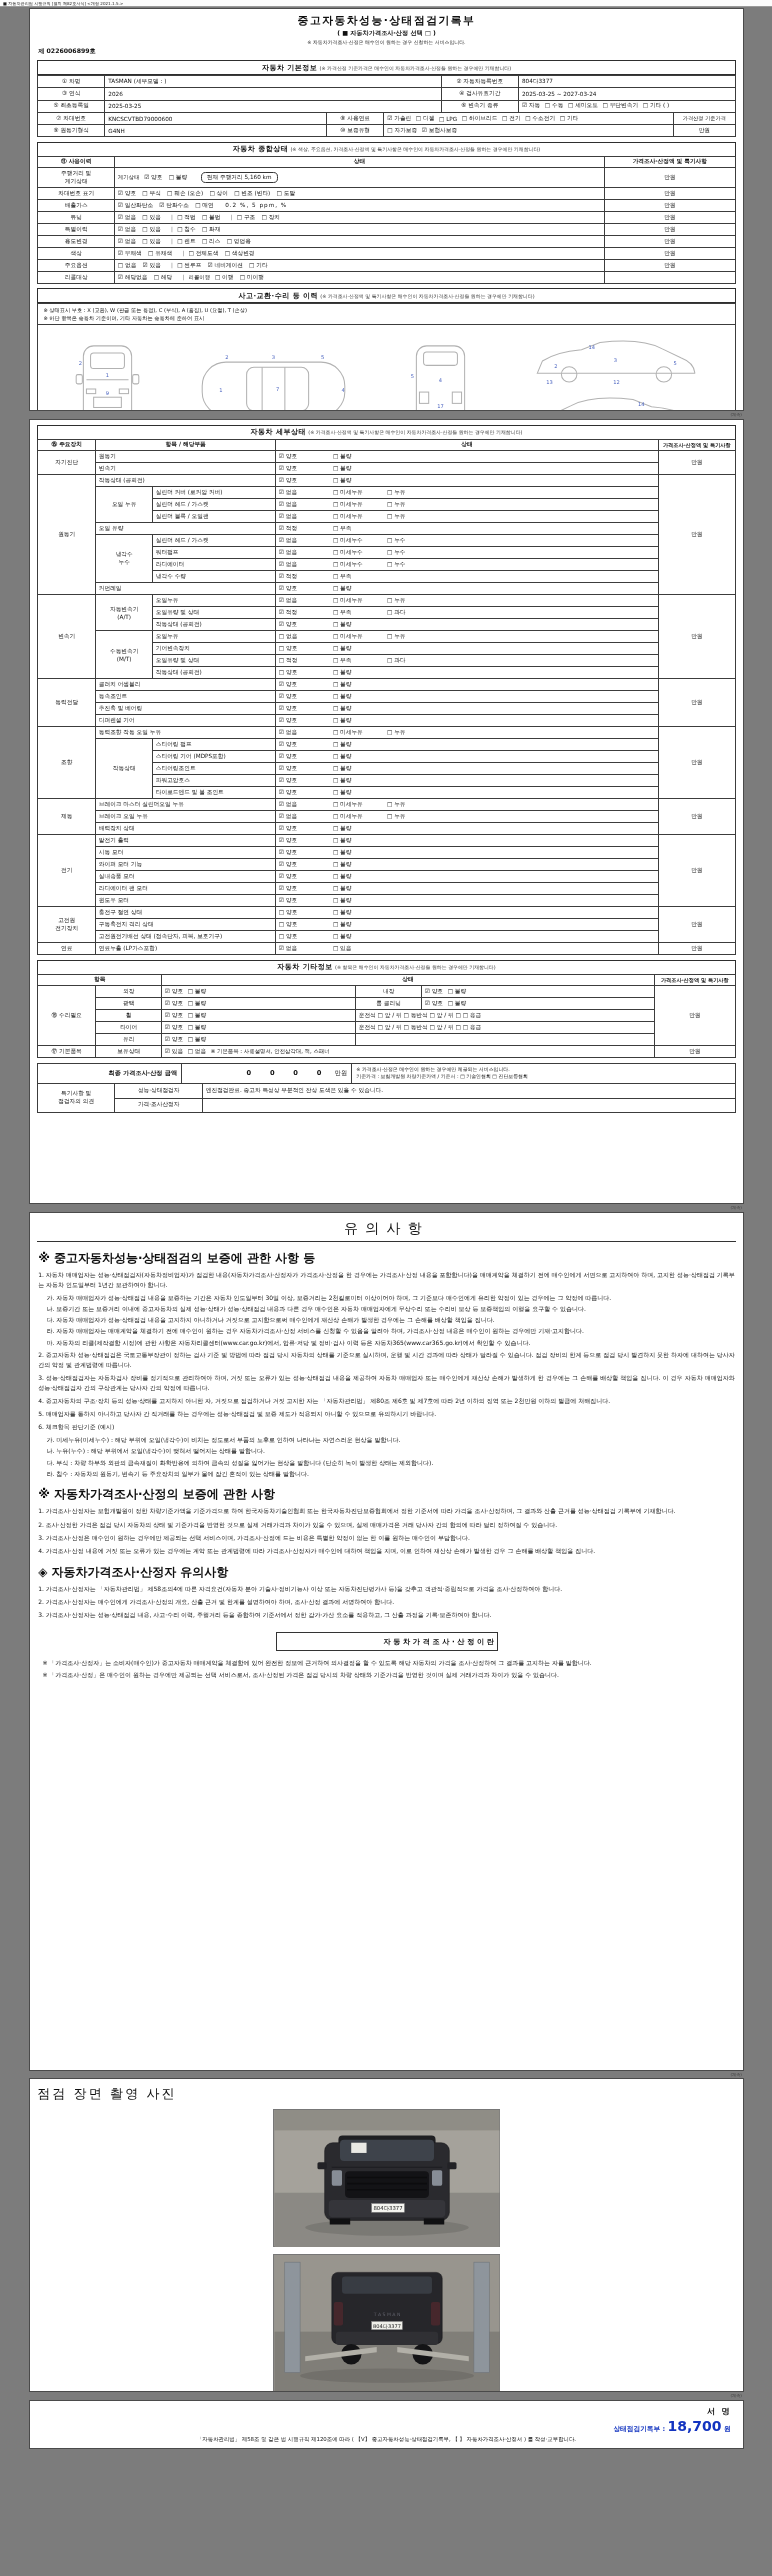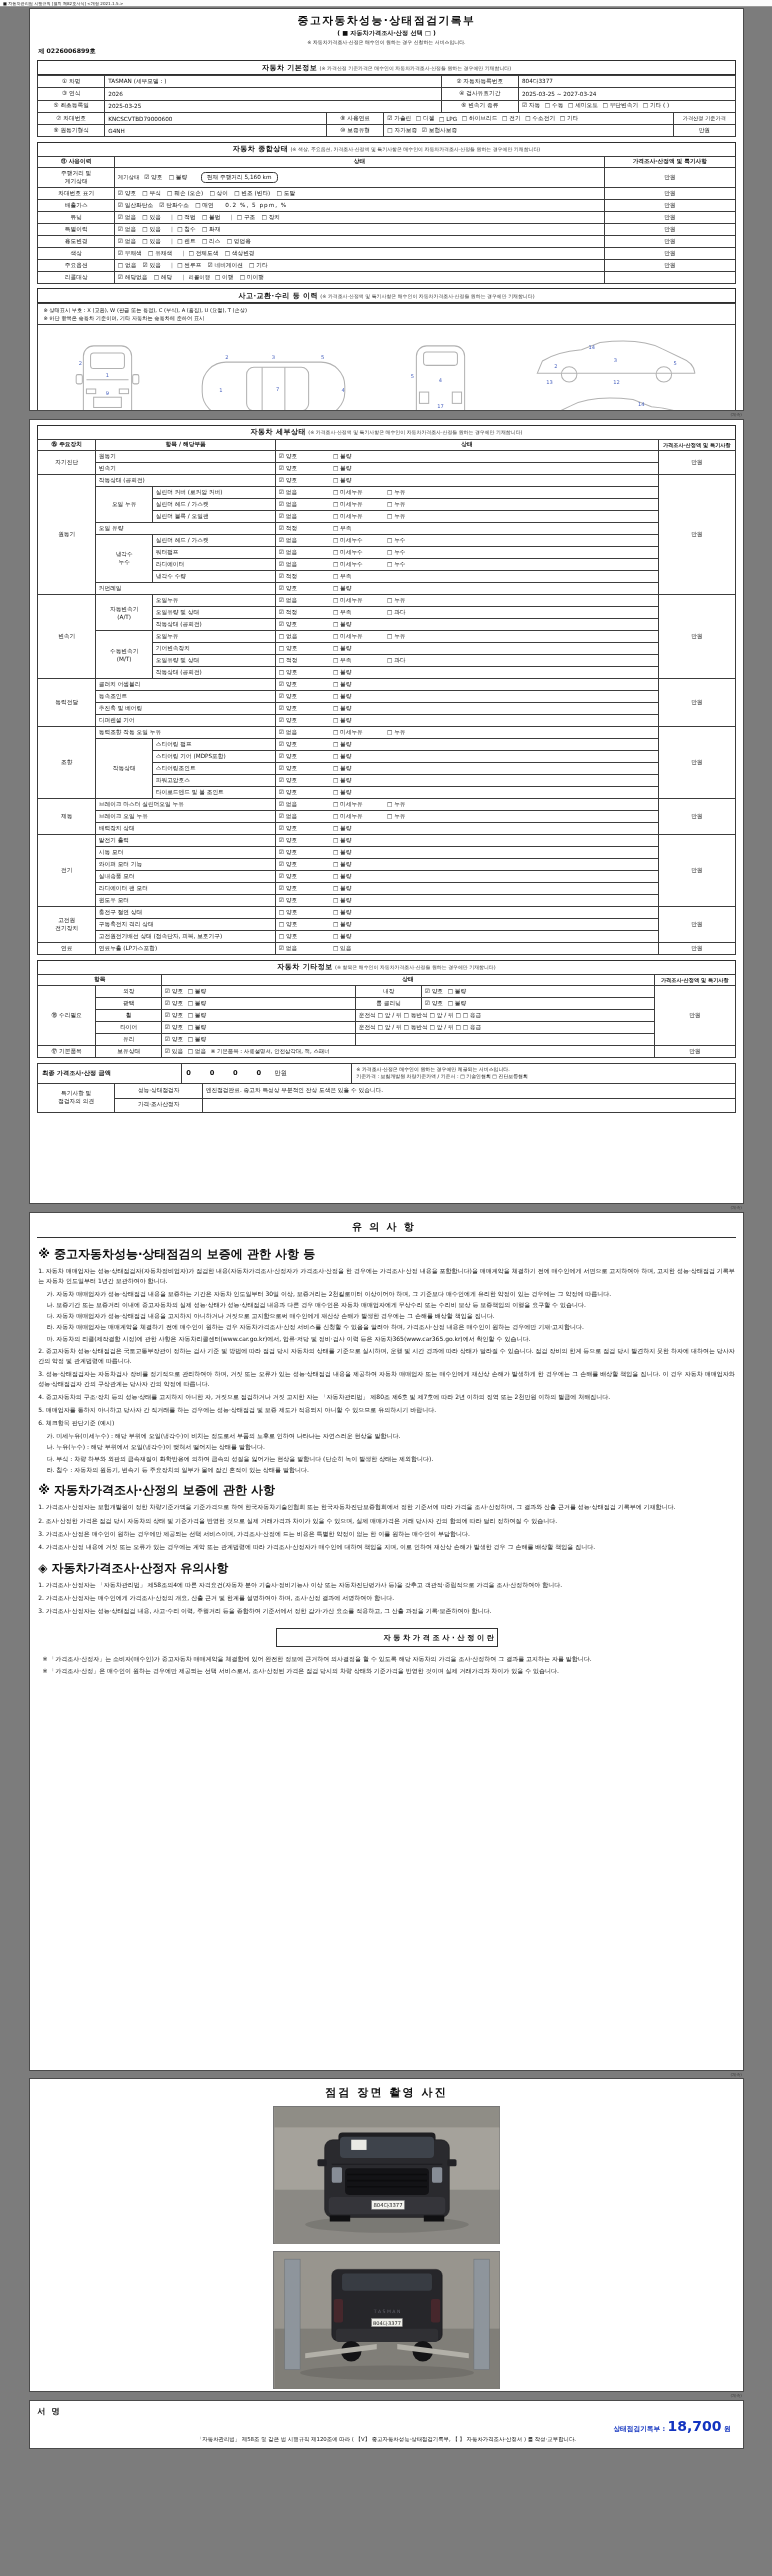--- a/index.html
+++ b/index.html
@@ -40,37 +40,37 @@
 .bcell.lbl{justify-content:center;text-align:center}
 .w110{width:57px}.w118{width:61px}.w130{width:67px}.w150{width:77px}.w420{width:216px}.w430{width:222px}.flex1{flex:1}
 .box-lr{border:0.5px solid #3c3c3c;margin-top:-0.5px;padding:2.1px 5.2px;font-size:5.2px}
 .acc-legend div{line-height:1.55}
 .diagram-wrap{display:flex;justify-content:space-around;align-items:center;height:130px}
 .car{fill:none;stroke:#b2b2b2;stroke-width:2}
 .dn{font-size:10px;fill:#4a63c0;text-anchor:middle}
 .sideviews{display:flex;flex-direction:column;gap:5.2px}
 .subnote{font-size:5.4px;color:#222;margin-right:3.1px}
 .final-row{display:flex;border:0.5px solid #3c3c3c;margin-top:5.2px;font-size:6.2px}
-.fcell{border-right:0.5px solid #3c3c3c;padding:2.1px 4.1px;display:flex;align-items:center;justify-content:flex-start}
+.fcell{border-right:0.5px solid #3c3c3c;padding:2.1px 4.1px;display:flex;align-items:center;justify-content:flex-end}
 .fcell.basis{border-right:none;flex-direction:column;align-items:flex-start;justify-content:center;font-size:4.9px;line-height:1.45}
 .fcell.bold{font-weight:bold}
 .w280{width:144px}.w330{width:170px}
 .digits{letter-spacing:8.2px;font-weight:bold;margin-right:5.2px;font-size:6.7px}
 .opin{font-size:6px;padding-left:4.1px}
 .opin-t td{height:14.4px}
-.n-title{font-size:10px;font-weight:bold;text-align:center;letter-spacing:7.2px;padding:3.1px 0;border-bottom:1px solid #333;margin-bottom:6.2px}
+.n-title{font-size:14px;font-weight:normal;text-align:center;letter-spacing:7.2px;padding:3.1px 0;border-bottom:1px solid #333;margin-bottom:6.2px}
 .nh{font-size:12px;font-weight:bold;margin:8.2px 1px 3.1px}
 .np{font-size:6px;line-height:1.66;margin:3.1px 1px;text-align:justify}
 .ns{font-size:6px;line-height:1.6;margin:1.5px 1px 1.5px 9.3px;text-align:justify}
 .nbox{border:0.8px solid #333;width:222px;margin:12.4px auto 6.2px;text-align:right;font-weight:bold;font-size:7.2px;padding:3.6px 0;letter-spacing:2.6px}
 .nbp{font-size:6px;line-height:1.62;margin:2.6px 5.2px;text-align:justify}
-.photo-title{font-size:11px;font-weight:bold;text-align:center;margin:2.1px 0 5.2px;letter-spacing:2.1px}
+.photo-title{font-size:13px;font-weight:normal;margin:2.1px 0 5.2px;letter-spacing:2.1px}
 .photo{width:227px;height:138px;margin:0 auto 7.2px;background:#98968f;border:0.5px solid #777}
 .photo svg{display:block}
-.sign-title{font-size:8.2px;font-weight:bold;text-align:left;letter-spacing:6.2px;margin-top:1px}
+.sign-title{font-size:8.2px;font-weight:bold;text-align:right;letter-spacing:6.2px;margin-top:1px}
 .premium{text-align:right;color:#1334c0;font-size:6.7px;font-weight:bold;margin:0.5px 5.2px 0 0}
 .premium .pv{font-size:14px}
 .law{font-size:5.4px;text-align:center;margin-top:2.6px;color:#111}
 </style>
 </head>
 <body>
 
 <div class="strip"><span>■ 자동차관리법 시행규칙 [별지 제82호서식] &lt;개정 2021.1.5.&gt;</span></div>
 
 <div class="doc">

